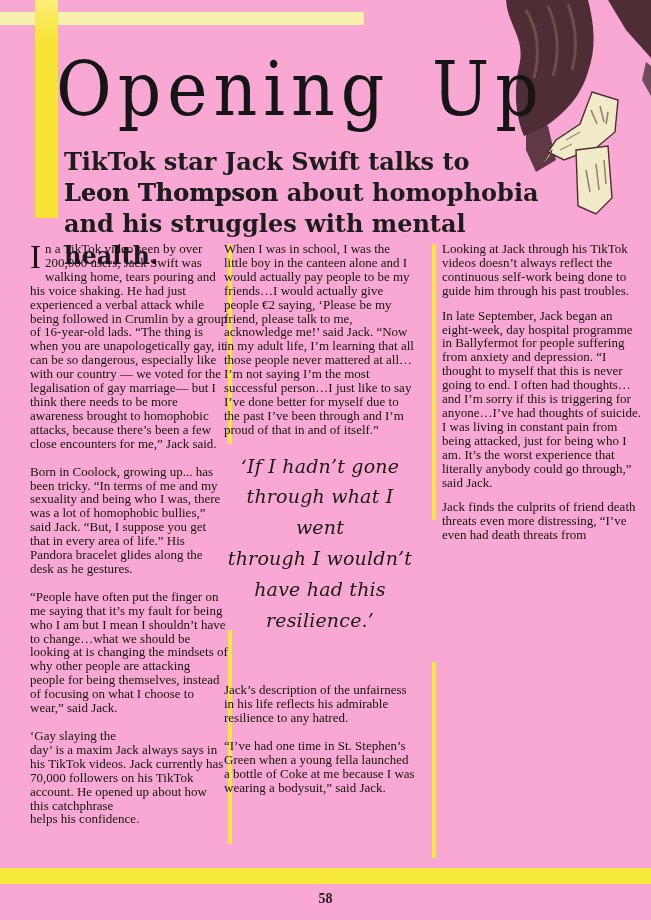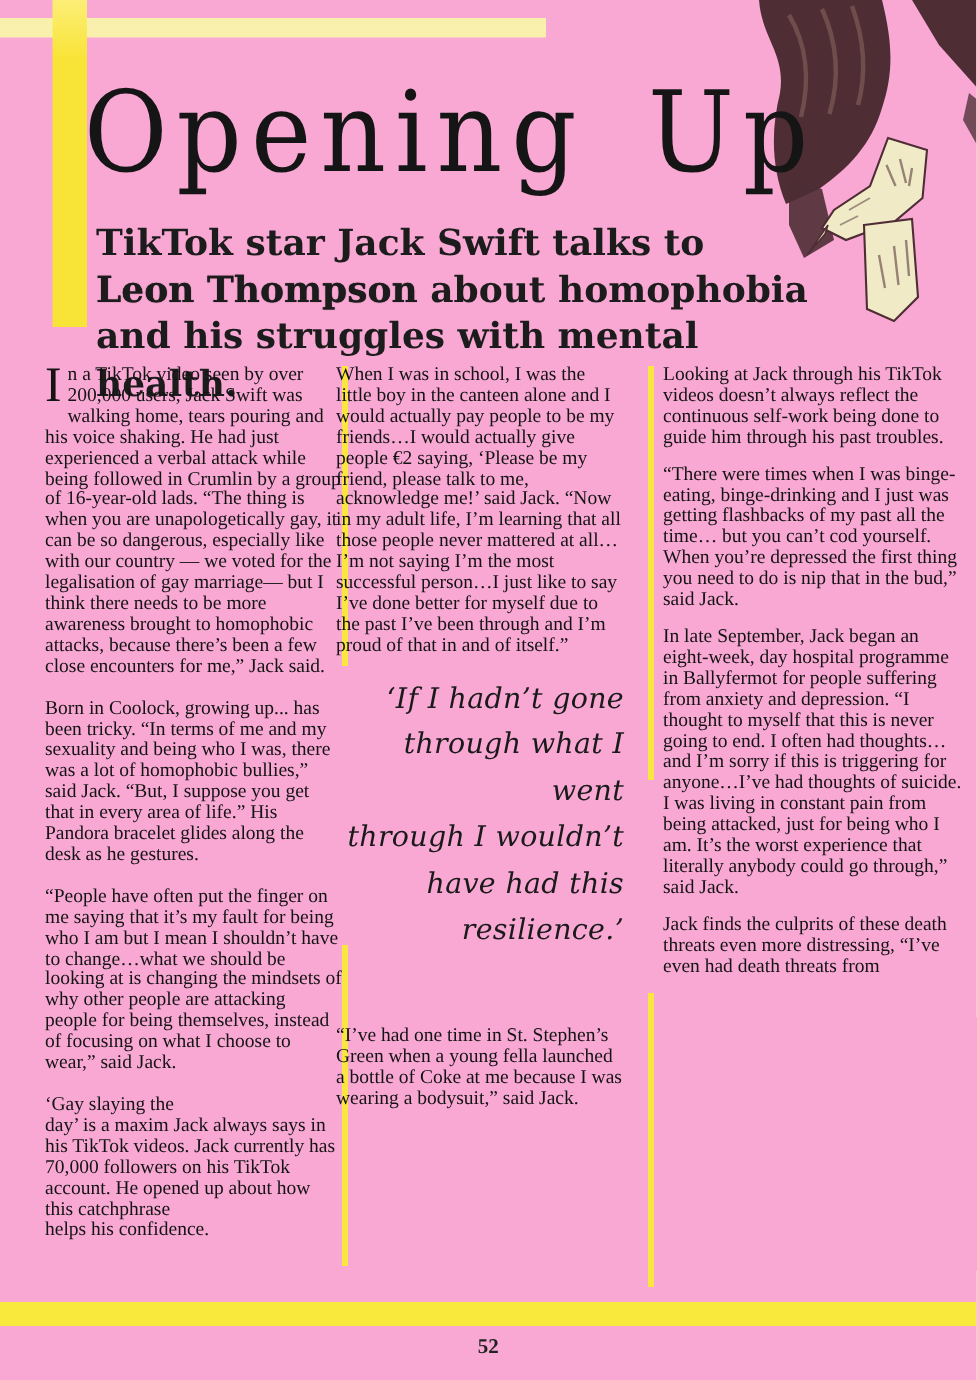--- a/index.html
+++ b/index.html
@@ -41,21 +41,21 @@
   .col p{margin:0 0 14px 0;white-space:pre-line;}
   .col1{left:30px;width:198px;}
   .col2{left:224px;width:192px;}
   .col3{left:442px;width:202px;}
   .col3 p{margin-bottom:11px;}
   .dropcap{
     float:left;font-family:"Liberation Serif",serif;font-size:33px;line-height:26px;
     padding:2px 4px 0 0;font-weight:500;
   }
   .pullquote{
-    margin:10px 0 48px 0;text-align:right;
+    margin:10px 0 48px 0;text-align:center;
     font-family:"DejaVu Serif",serif;font-style:italic;font-size:19px;
     line-height:1.62;color:#1a1a1a;white-space:pre-line;letter-spacing:.2px;
   }
   .pagenum{
     position:absolute;left:0;top:891px;width:651px;text-align:center;
     font-size:14px;font-weight:600;color:#222;
   }
 </style>
 </head>
 <body>
@@ -102,25 +102,25 @@
   </div>
 
   <div class="col col2">
     <p>When I was in school, I was the little boy in the canteen alone and I would actually pay people to be my friends…I would actually give people €2 saying, ‘Please be my friend, please talk to me, acknowledge me!’ said Jack. “Now in my adult life, I’m learning that all those people never mattered at all…I’m not saying I’m the most successful person…I just like to say
 I’ve done better for myself due to the past I’ve been through and I’m proud of that in and of itself.”</p>
     <div class="pullquote">‘If  I hadn’t gone
 through what I went
 through I wouldn’t
 have had this
 resilience.’</div>
+    <p>Jack’s description of the unfairness in his life reflects his admirable resilience to any hatred.</p>
     <p>“I’ve had one time in St. Stephen’s Green when a young fella launched a bottle of Coke at me because I was wearing a bodysuit,” said Jack.</p>
   </div>
 
   <div class="col col3">
     <p>Looking at Jack through his TikTok videos doesn’t always reflect the continuous self-work being done to guide him through his past troubles.</p>
-    <p>“There were times when I was binge-eating, binge-drinking and I just was getting flashbacks of my past all the time… but you can’t cod yourself. When you’re depressed the first thing you need to do is nip that in the bud,” said Jack.</p>
     <p>In late September, Jack began an eight-week, day hospital programme in Ballyfermot for people suffering from anxiety and depression. “I thought to myself that this is never going to end. I often had thoughts…and I’m sorry if this is triggering for anyone…I’ve had thoughts of suicide. I was living in constant pain from being attacked, just for being who I am. It’s the worst experience that literally anybody could go through,” said Jack.</p>
-    <p>Jack finds the culprits of these death threats even more distressing, “I’ve even had death threats from</p>
+    <p>Jack finds the culprits of friend death threats even more distressing, “I’ve even had death threats from</p>
   </div>
 
-  <div class="pagenum">52</div>
+  <div class="pagenum">58</div>
 
 </div>
 
 </body></html>

